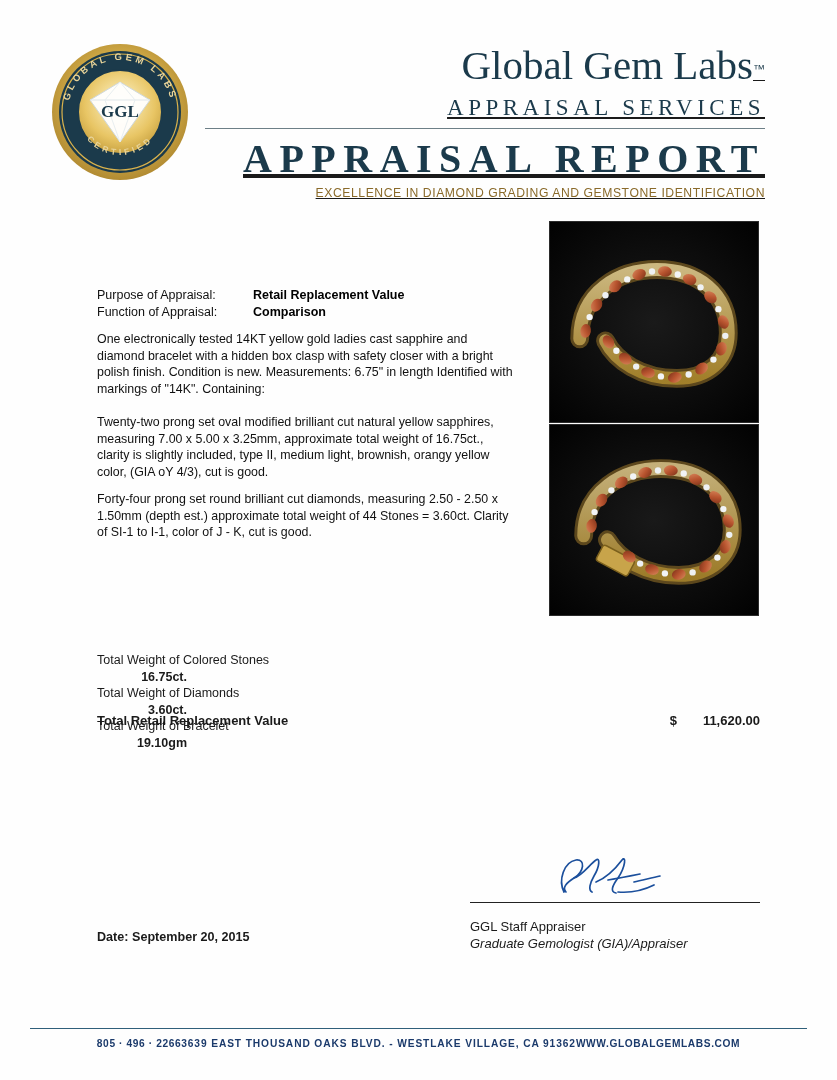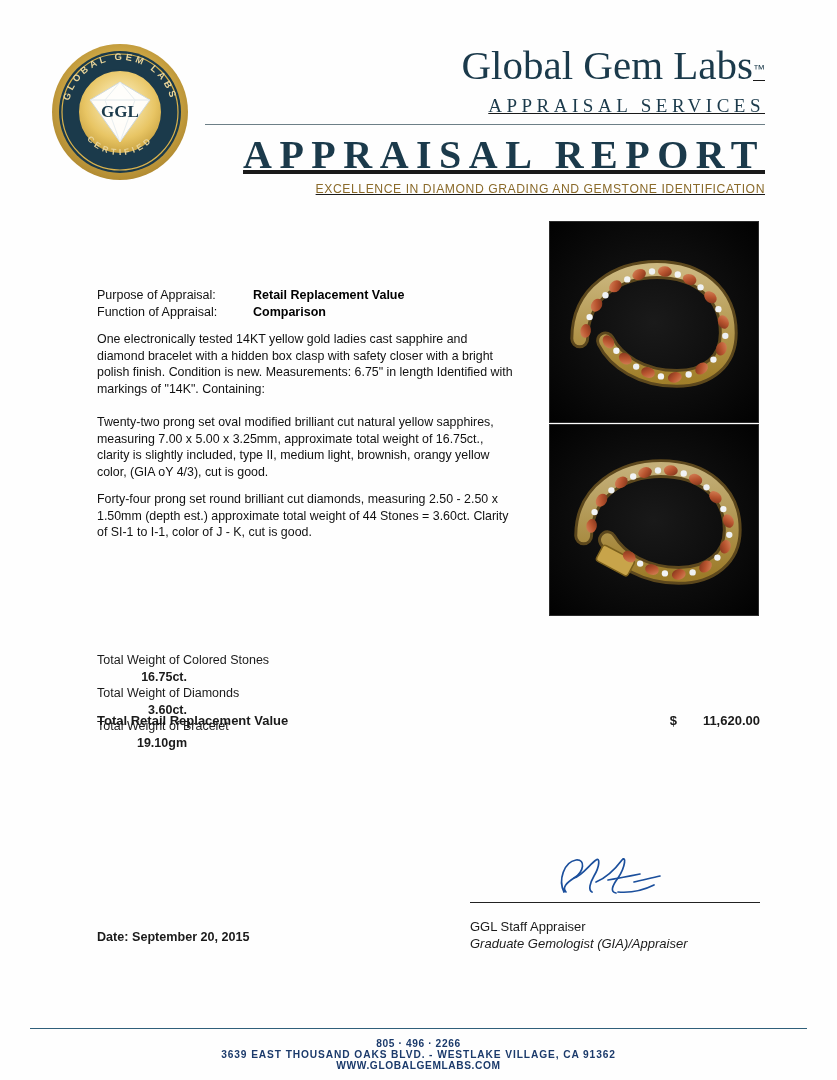--- a/index.html
+++ b/index.html
@@ -50,21 +50,21 @@
     position: relative;
     display: inline-block;
   }
   .tm {
     font-size: 12px;
     vertical-align: super;
     color: #1b3a4b;
   }
   .brand-sub {
     font-family: "Liberation Serif", serif;
-    font-size: 19px;
+    font-size: 23px;
     color: #1b3a4b;
     letter-spacing: 4.5px;
     margin-top: 8px;
   }
   .rule-thin {
     border-bottom: 1px solid #6d7f87;
     margin: 7px 0 6px 0;
     width: 100%;
   }
   .appraisal-report {
@@ -172,21 +172,20 @@
   .footer {
     position: absolute;
     left: 30px; right: 30px; top: 1038px;
     display: flex;
     justify-content: center;
     align-items: center;
     font-size: 10.2px;
     letter-spacing: 0.6px;
     color: #1b3a6b;
     font-weight: bold;
-    flex-direction: column;
   }
   .footer .mid { letter-spacing: 0.9px; }
 </style>
 </head>
 <body>
 
 <div class="page">
 
   <div class="header">
 

